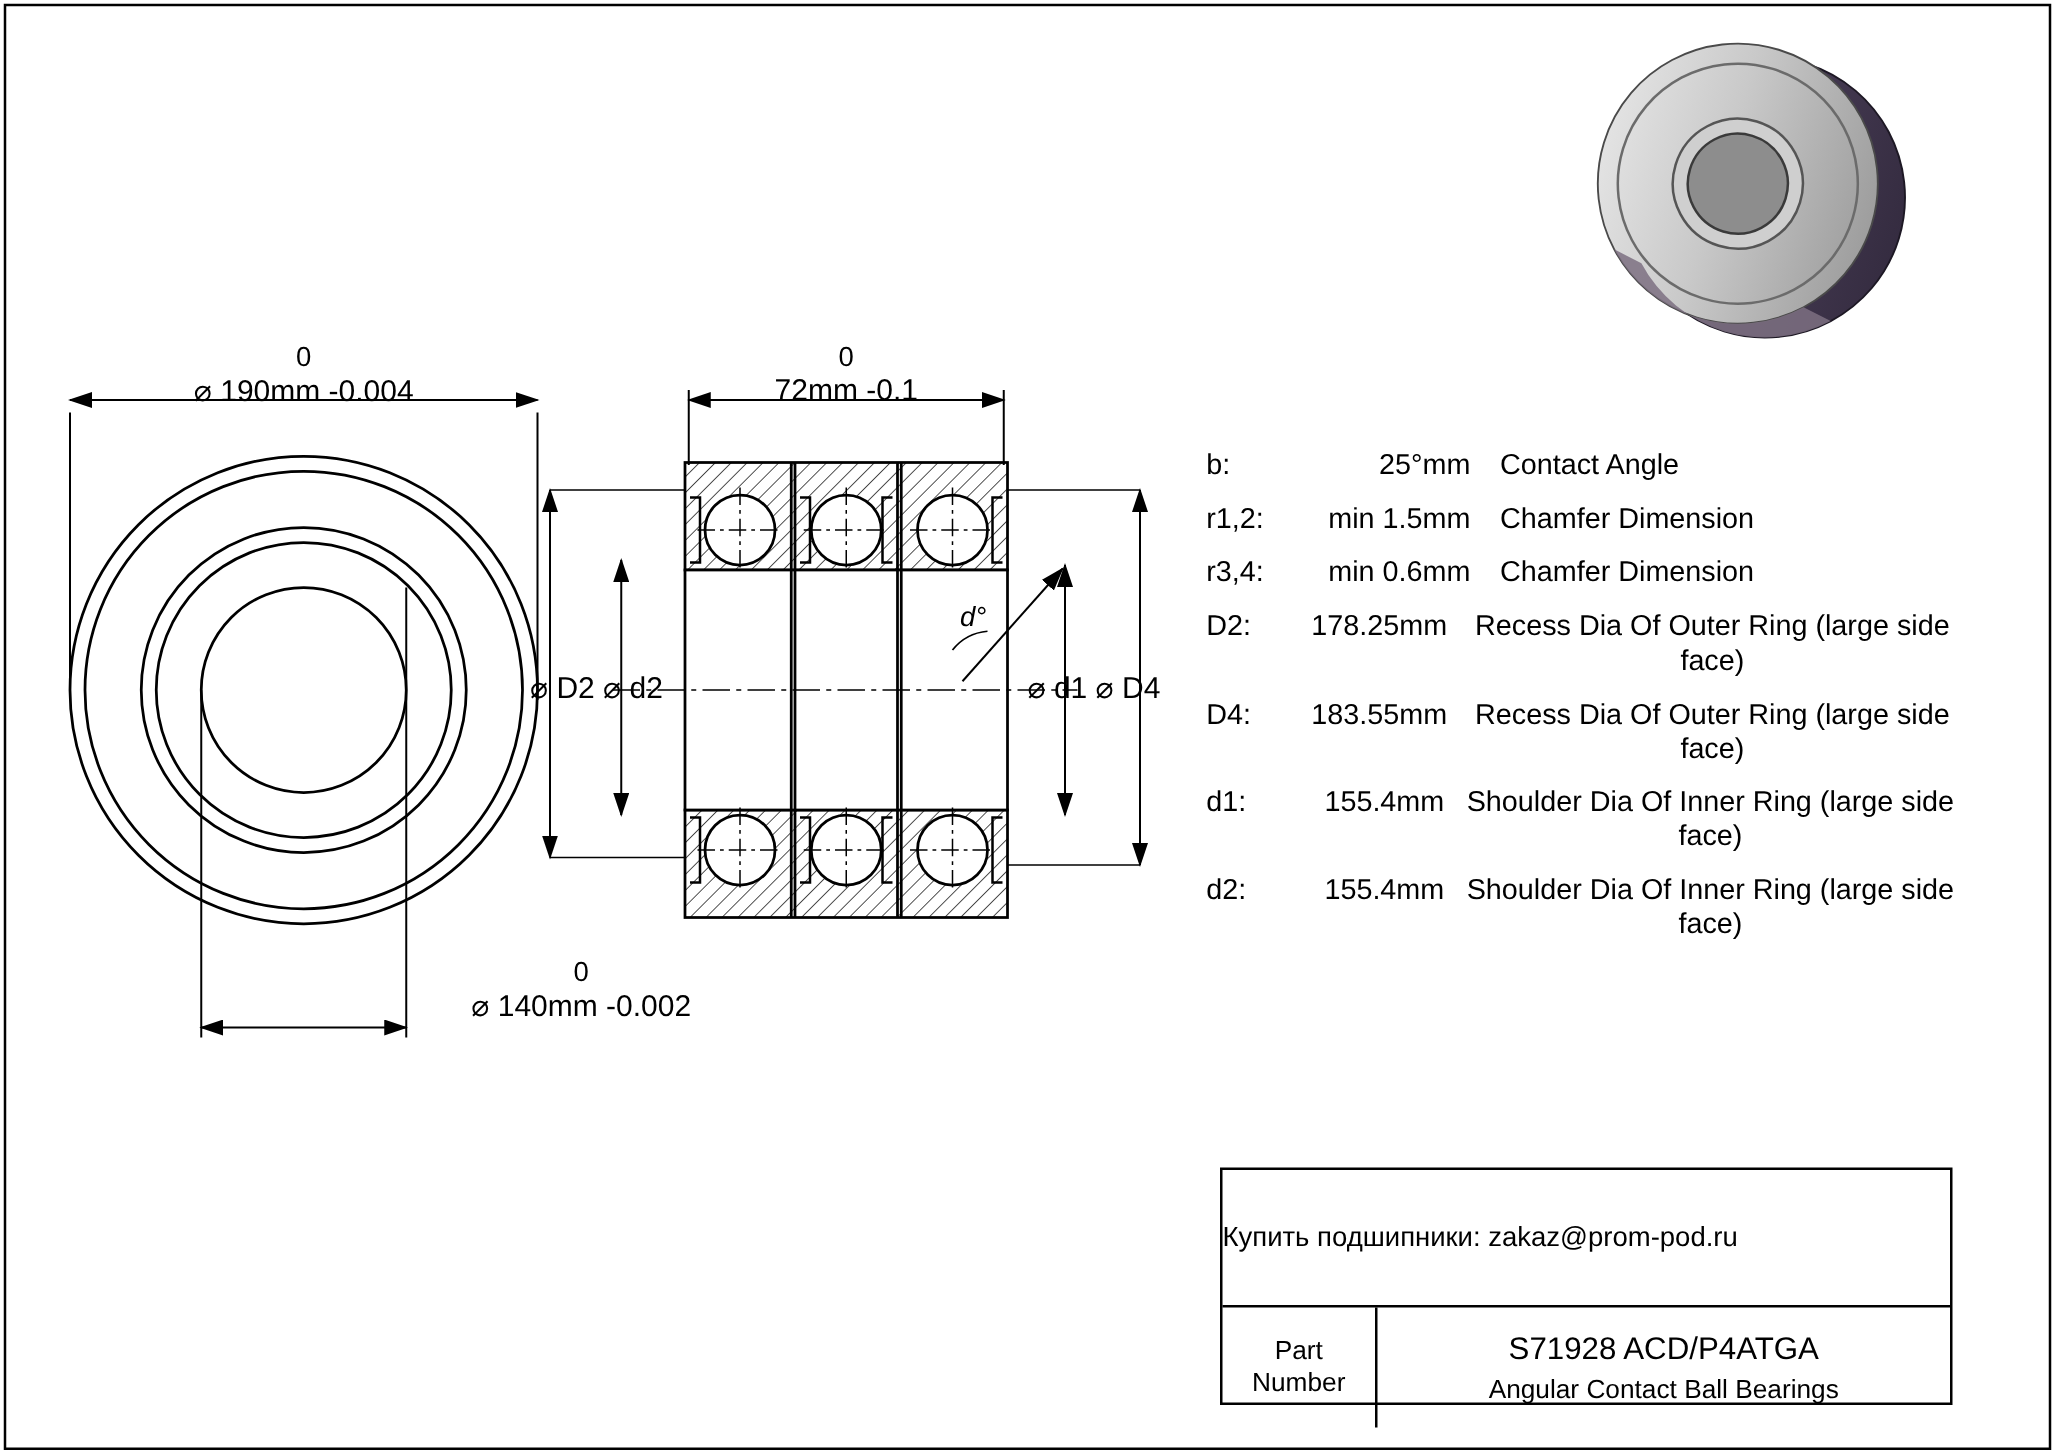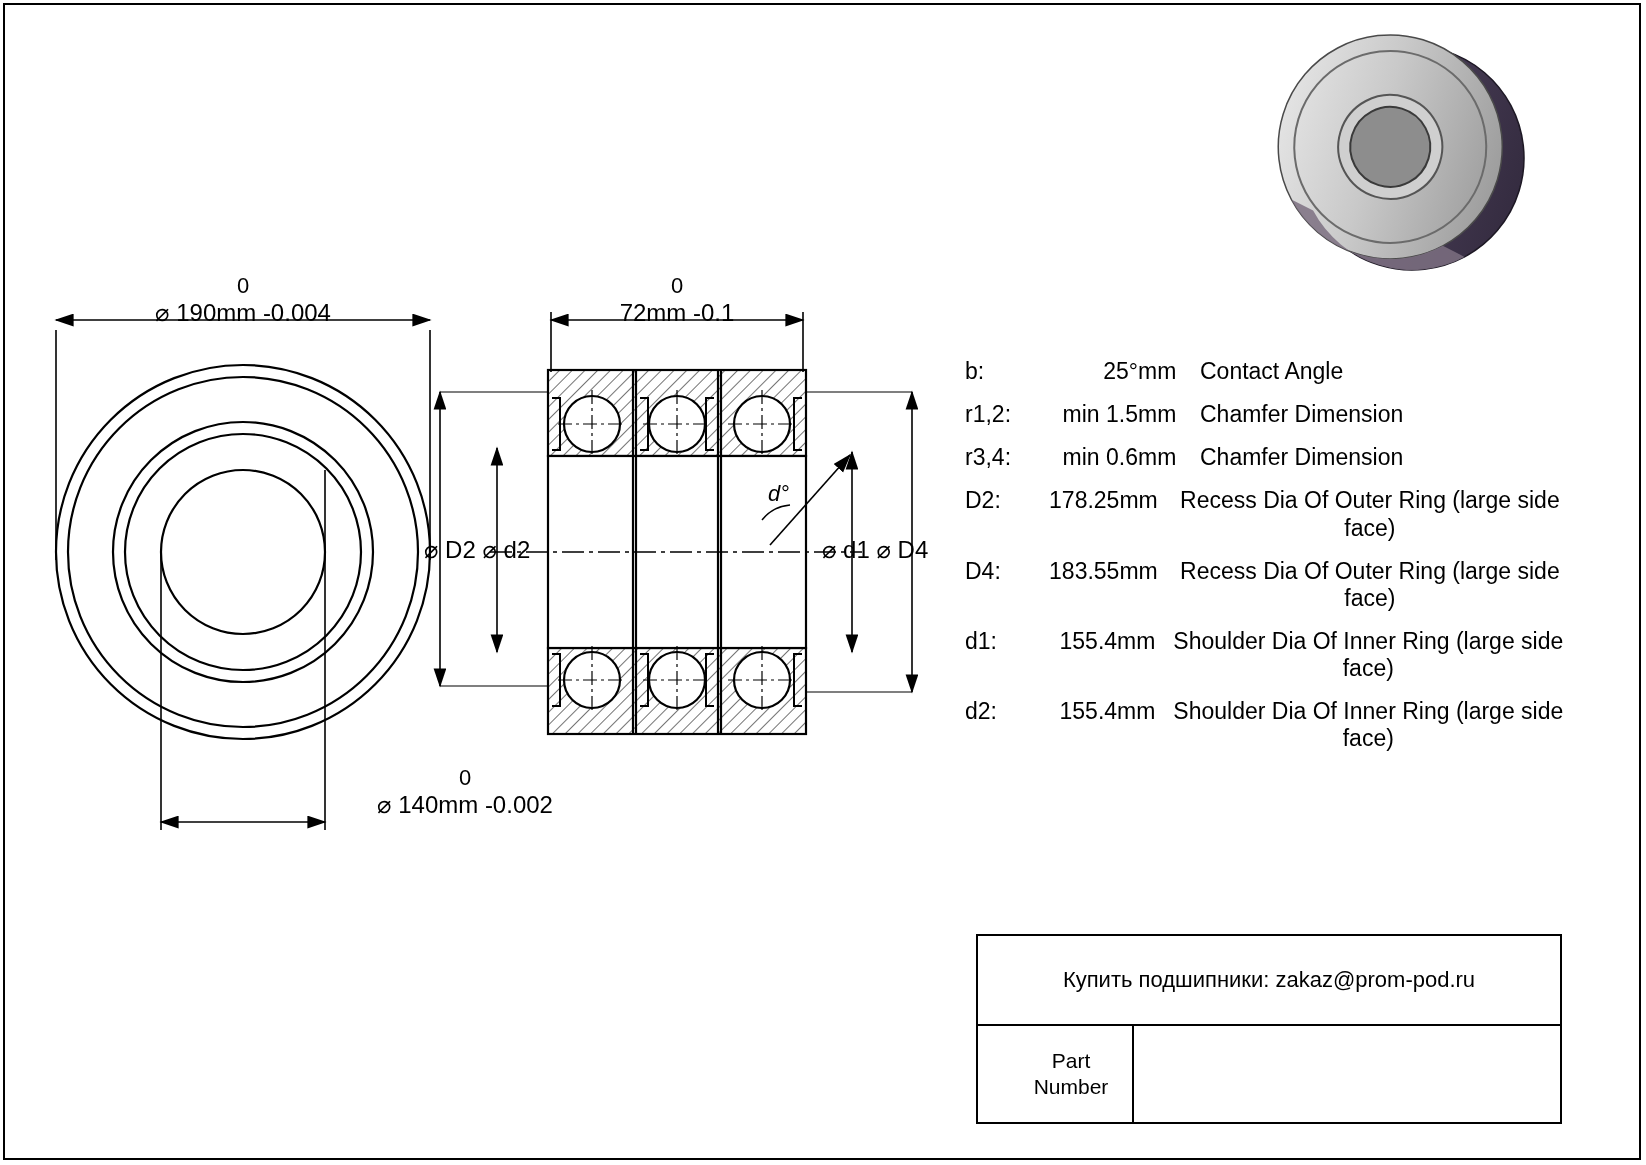--- a/index.html
+++ b/index.html
@@ -48,33 +48,32 @@
     text-align:center;
   }
   .title-block {
     position:absolute;
     left:976px; top:934px;
     width:586px; height:190px;
     border:2px solid #000;
     box-sizing:border-box;
   }
   .tb-top {
-    height:90px;
+    height:110px;
     border-bottom:2px solid #000;
     display:flex;
     align-items:center;
-    justify-content:center;
+    justify-content:flex-start;
     box-sizing:border-box;
   }
   .tb-top span { font-size:22px; }
   .tb-bottom {
     height:96px;
     display:flex;
     box-sizing:border-box;
-    padding-left:32px;
   }
   .tb-left {
     width:124px;
     border-right:2px solid #000;
     display:flex;
     flex-direction:column;
     align-items:center;
     justify-content:center;
     box-sizing:border-box;
   }
@@ -307,14 +306,18 @@
 
 <div class="title-block">
   <div class="tb-top">
     <span>Купить подшипники: zakaz@prom-pod.ru</span>
   </div>
   <div class="tb-bottom">
     <div class="tb-left">
       <span>Part</span>
       <span>Number</span>
     </div>
+    <div class="tb-right">
+      <div class="tb-part">S71928 ACD/P4ATGA</div>
+      <div class="tb-type">Angular Contact Ball Bearings</div>
+    </div>
   </div>
 </div>
 
 </body></html>

